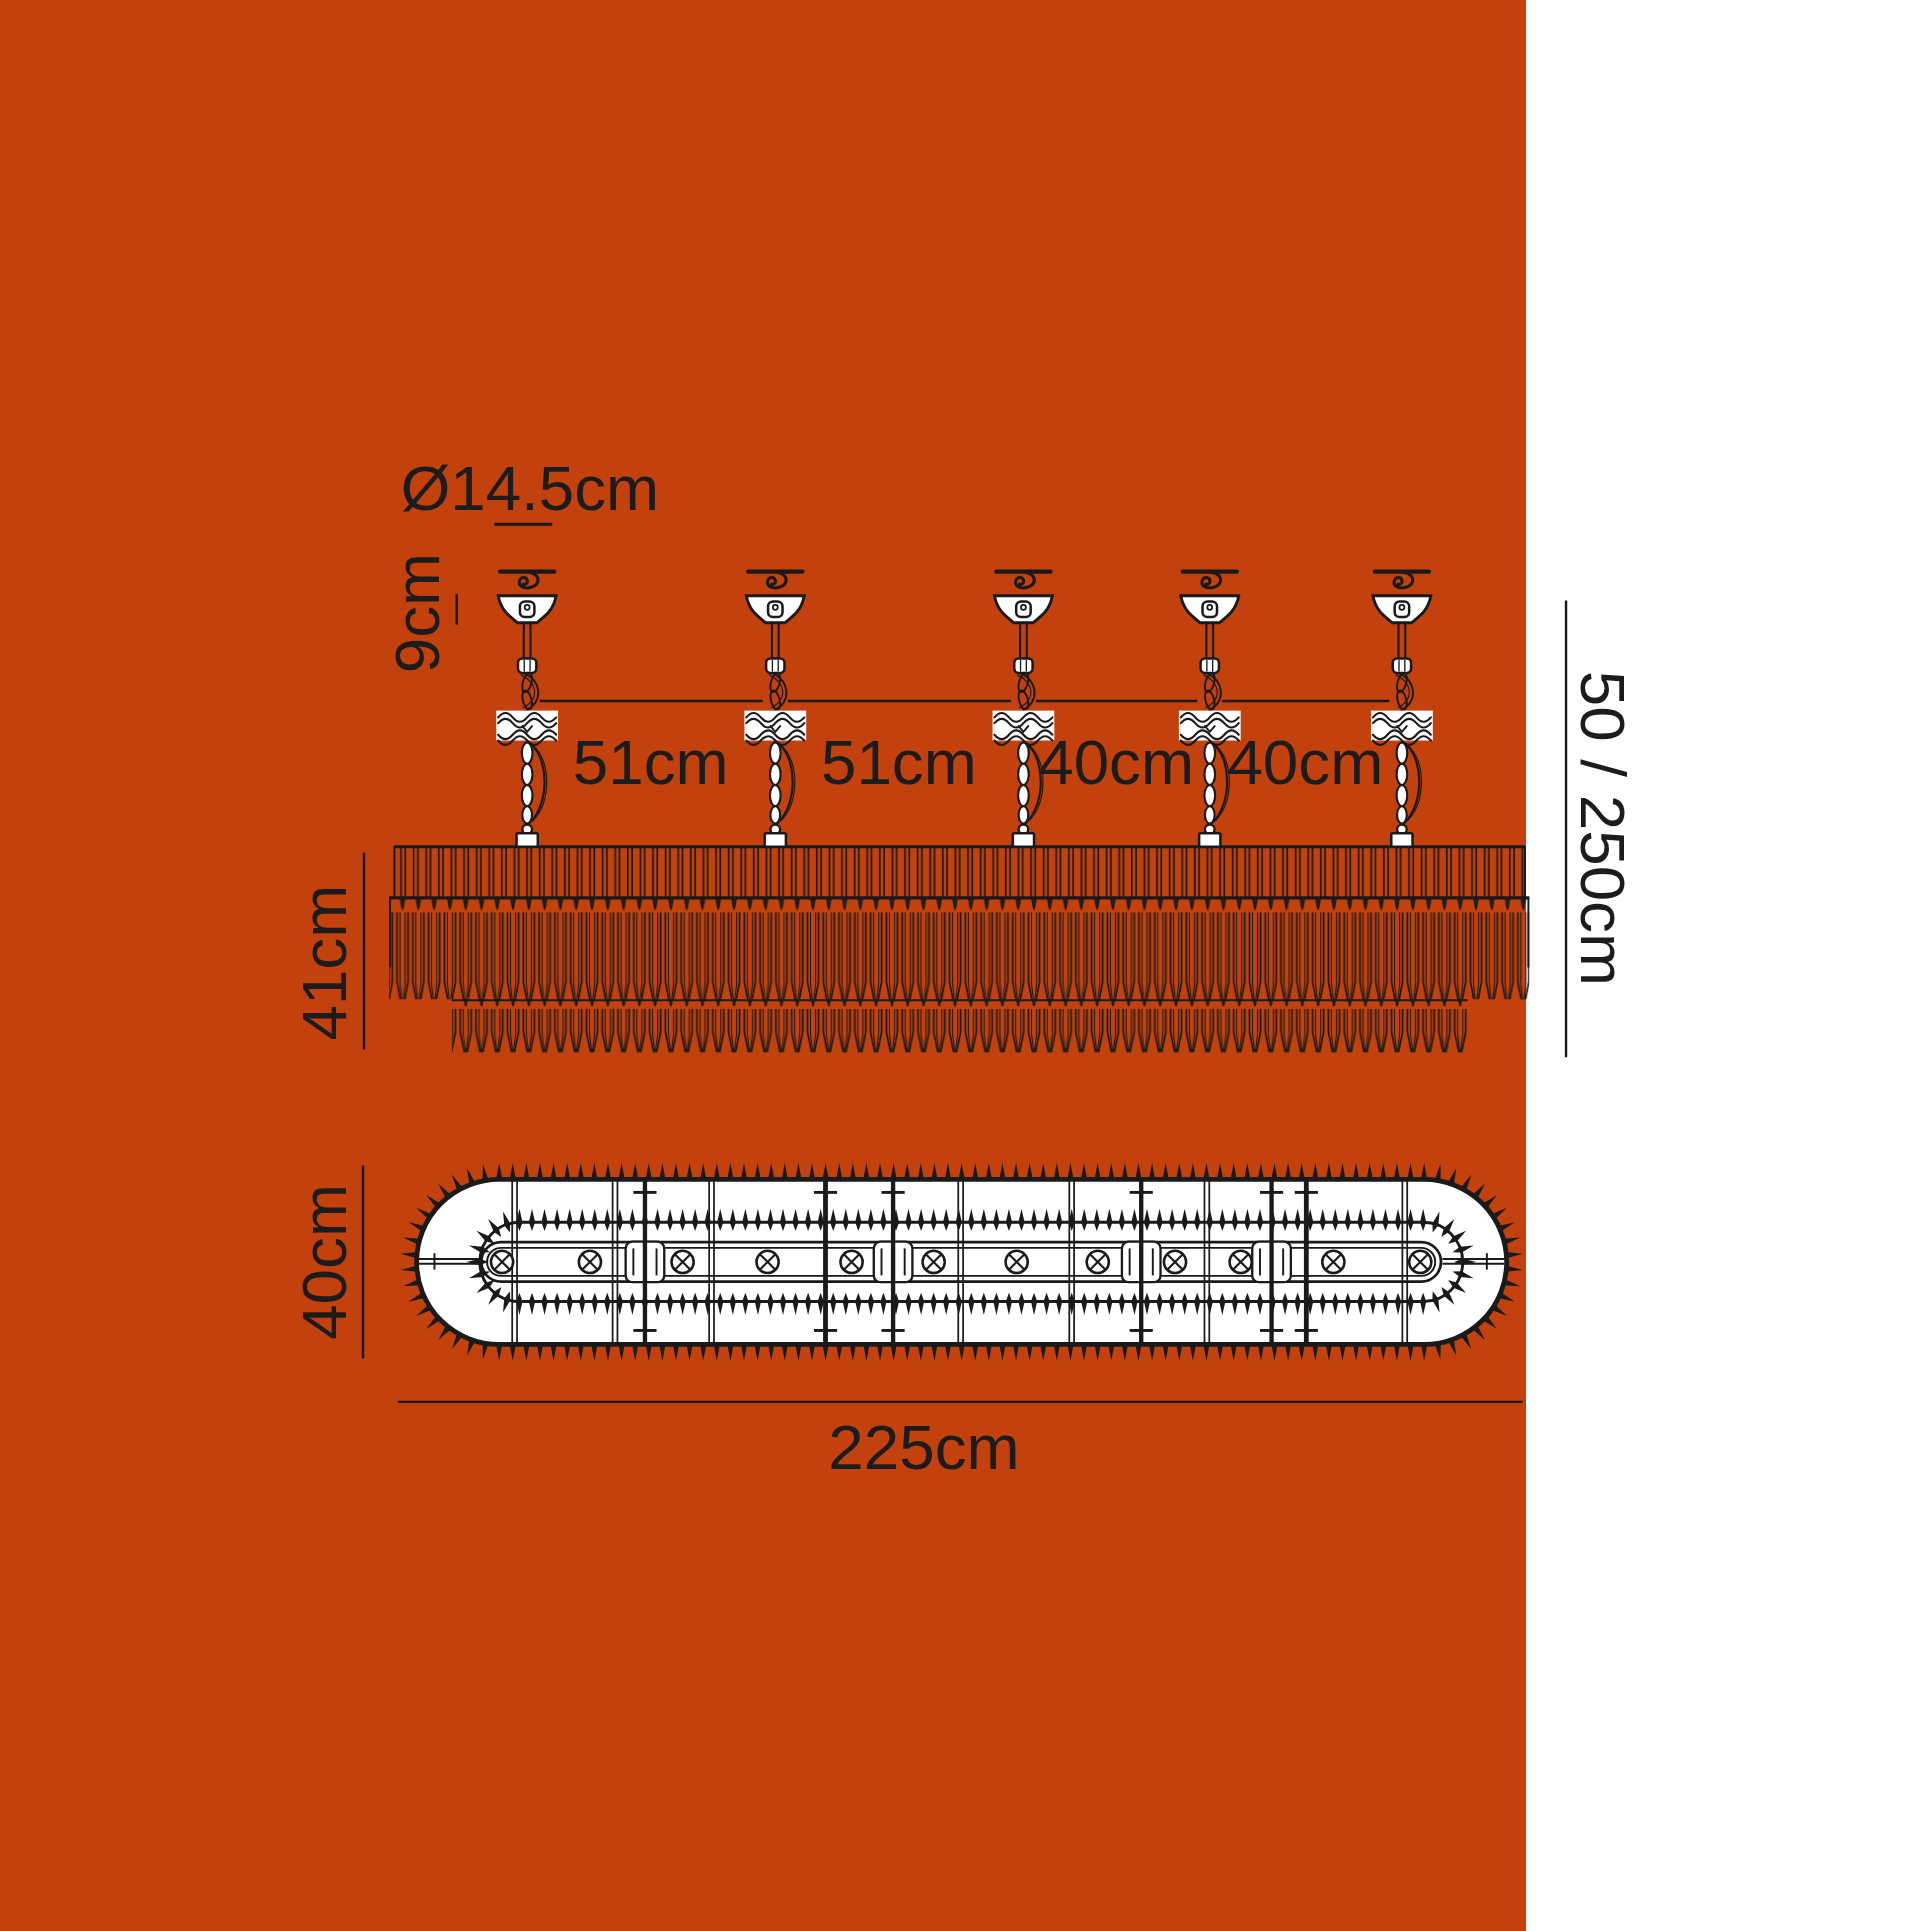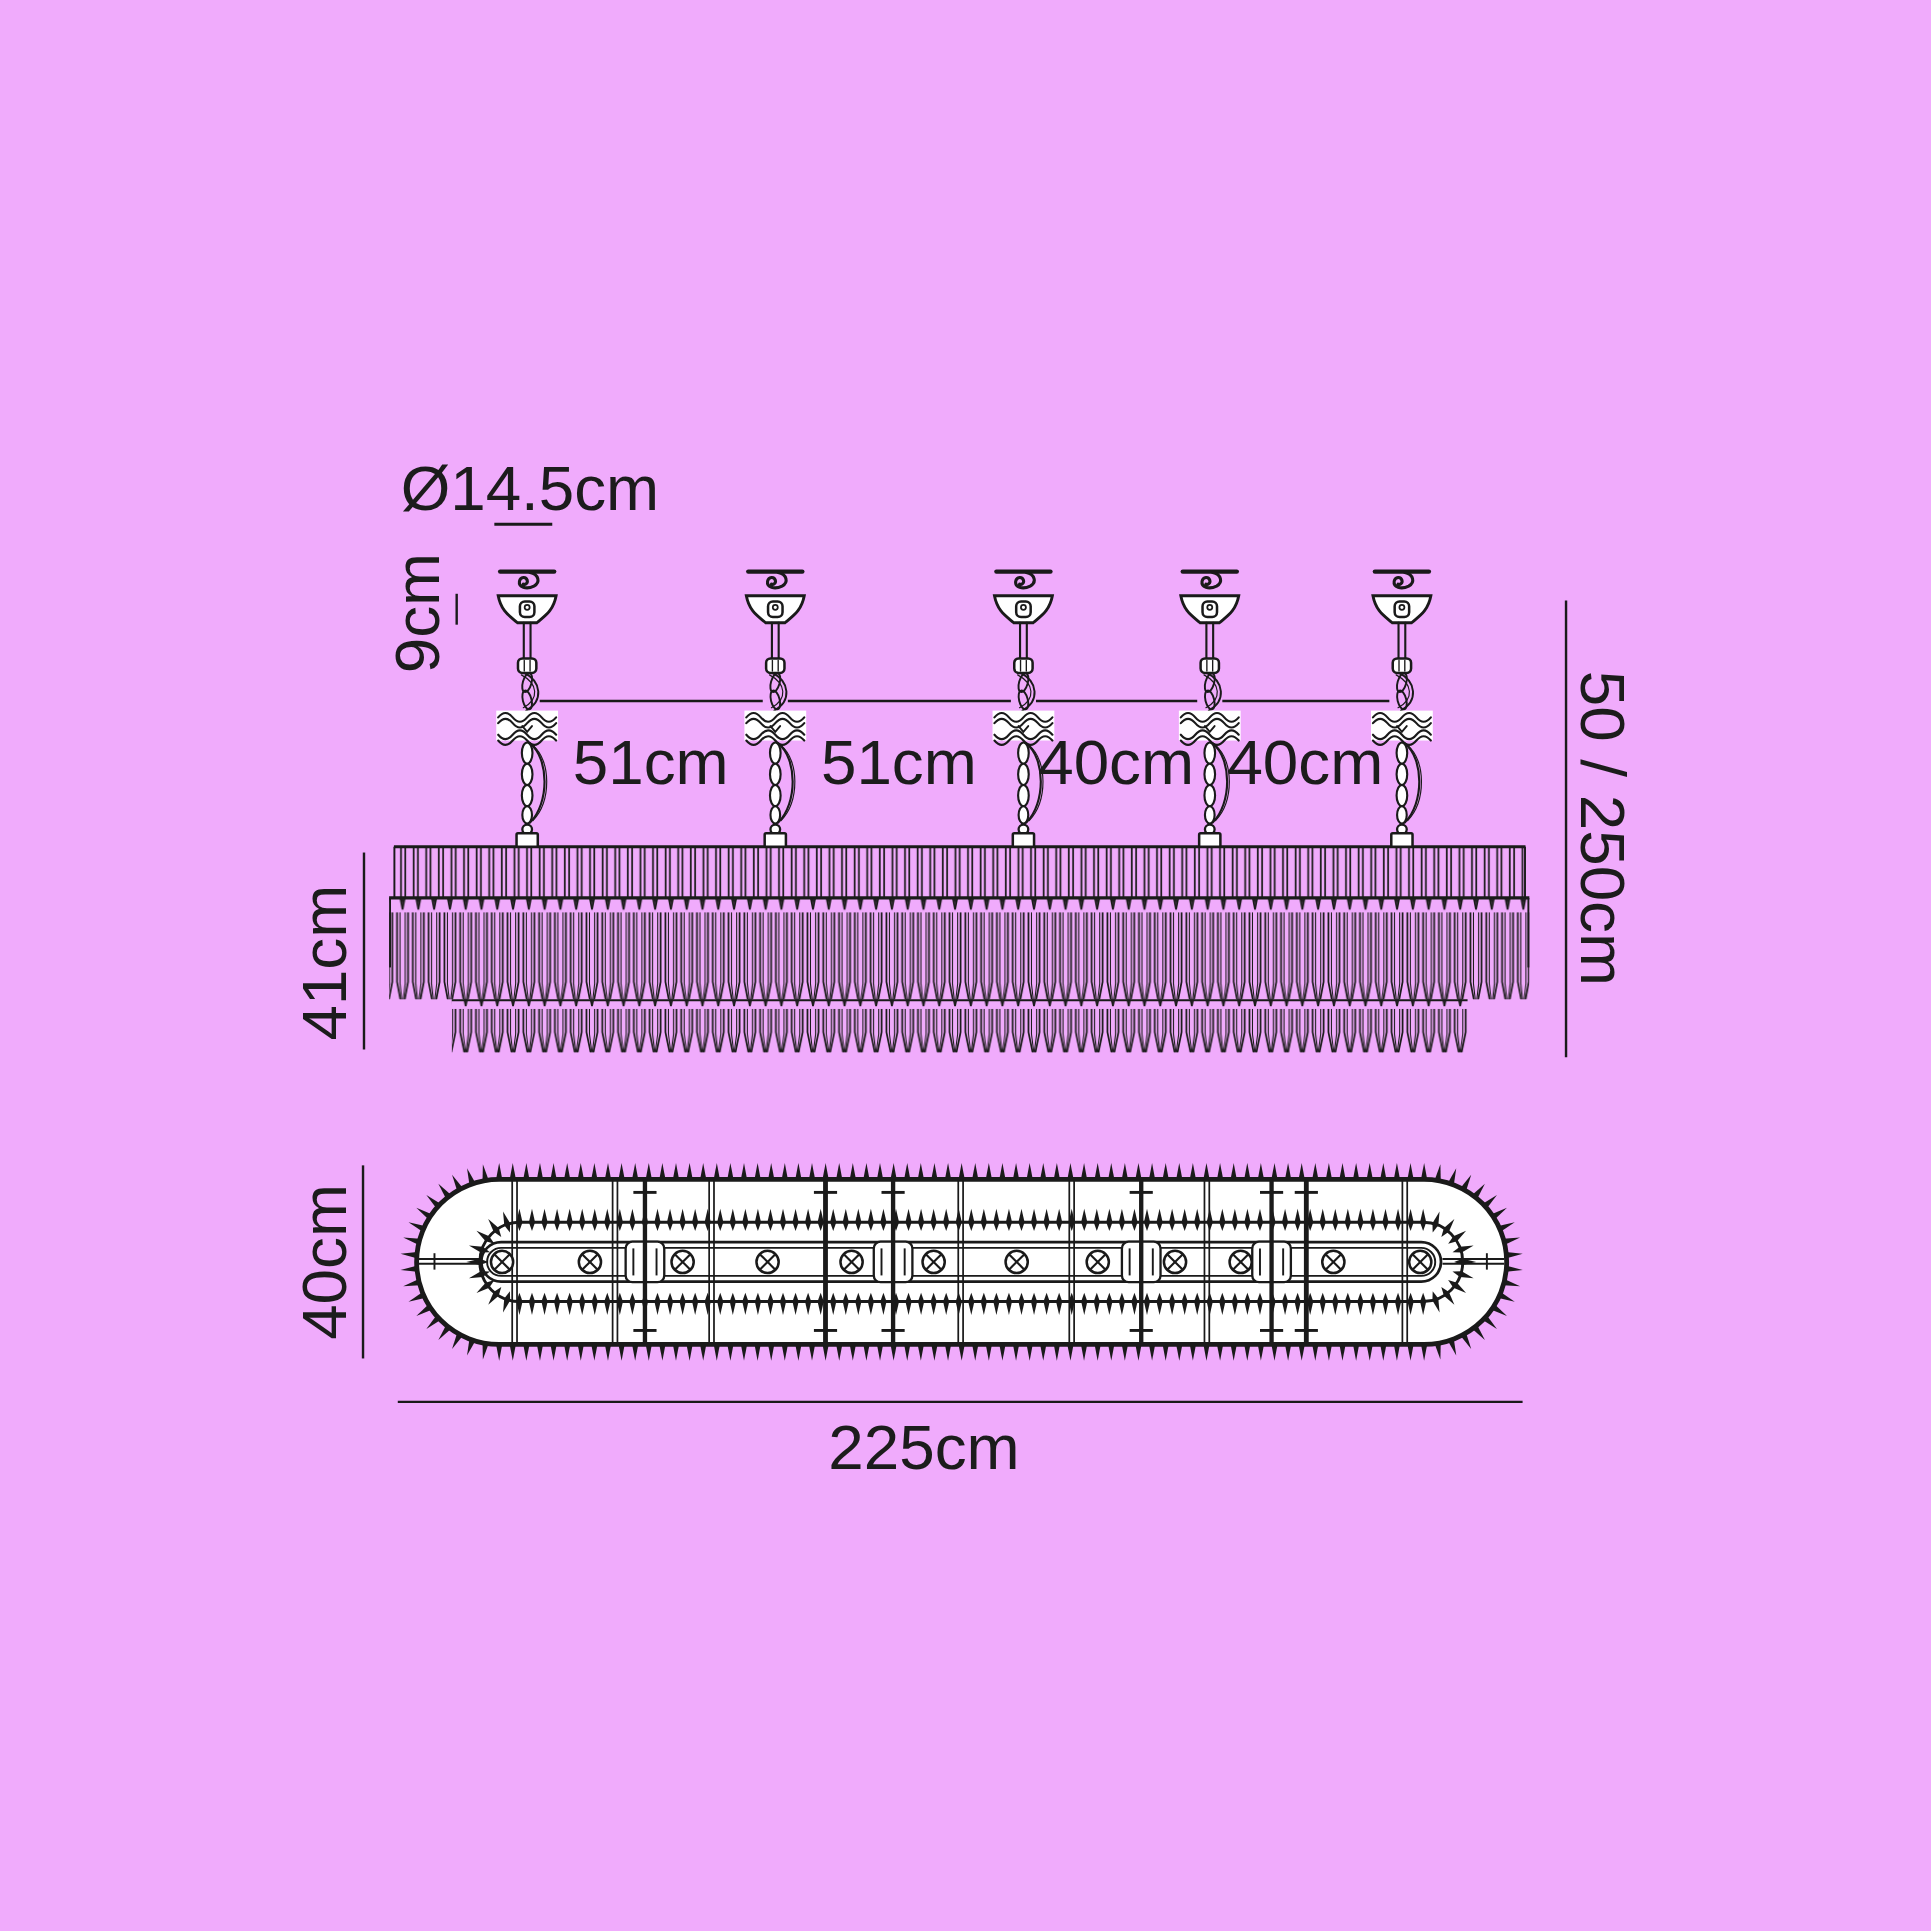--- a/index.html
+++ b/index.html
@@ -1,16 +1,16 @@
 <!DOCTYPE html>
 <html><head>
 <meta charset="utf-8">
 <style>
   html,body{margin:0;padding:0;background:#ffffff;}
-  .stage{width:1931px;height:1931px;background:#f0abfc;position:relative;font-family:"Liberation Sans","DejaVu Sans",sans-serif;}
+  .stage{width:1526px;height:1931px;background:#c2410c;position:relative;font-family:"Liberation Sans","DejaVu Sans",sans-serif;}
   svg{display:block;}
   svg text{fill:#1c1c1c;font-family:"Liberation Sans","DejaVu Sans",sans-serif;font-size:66px;}
 </style>
 </head>
 <body>
 
 <div class="stage">
 <svg viewBox="0 0 2000 2000" width="1931" height="1931">
   <defs>
     <pattern id="p-band" width="13.05" height="53" patternUnits="userSpaceOnUse">

